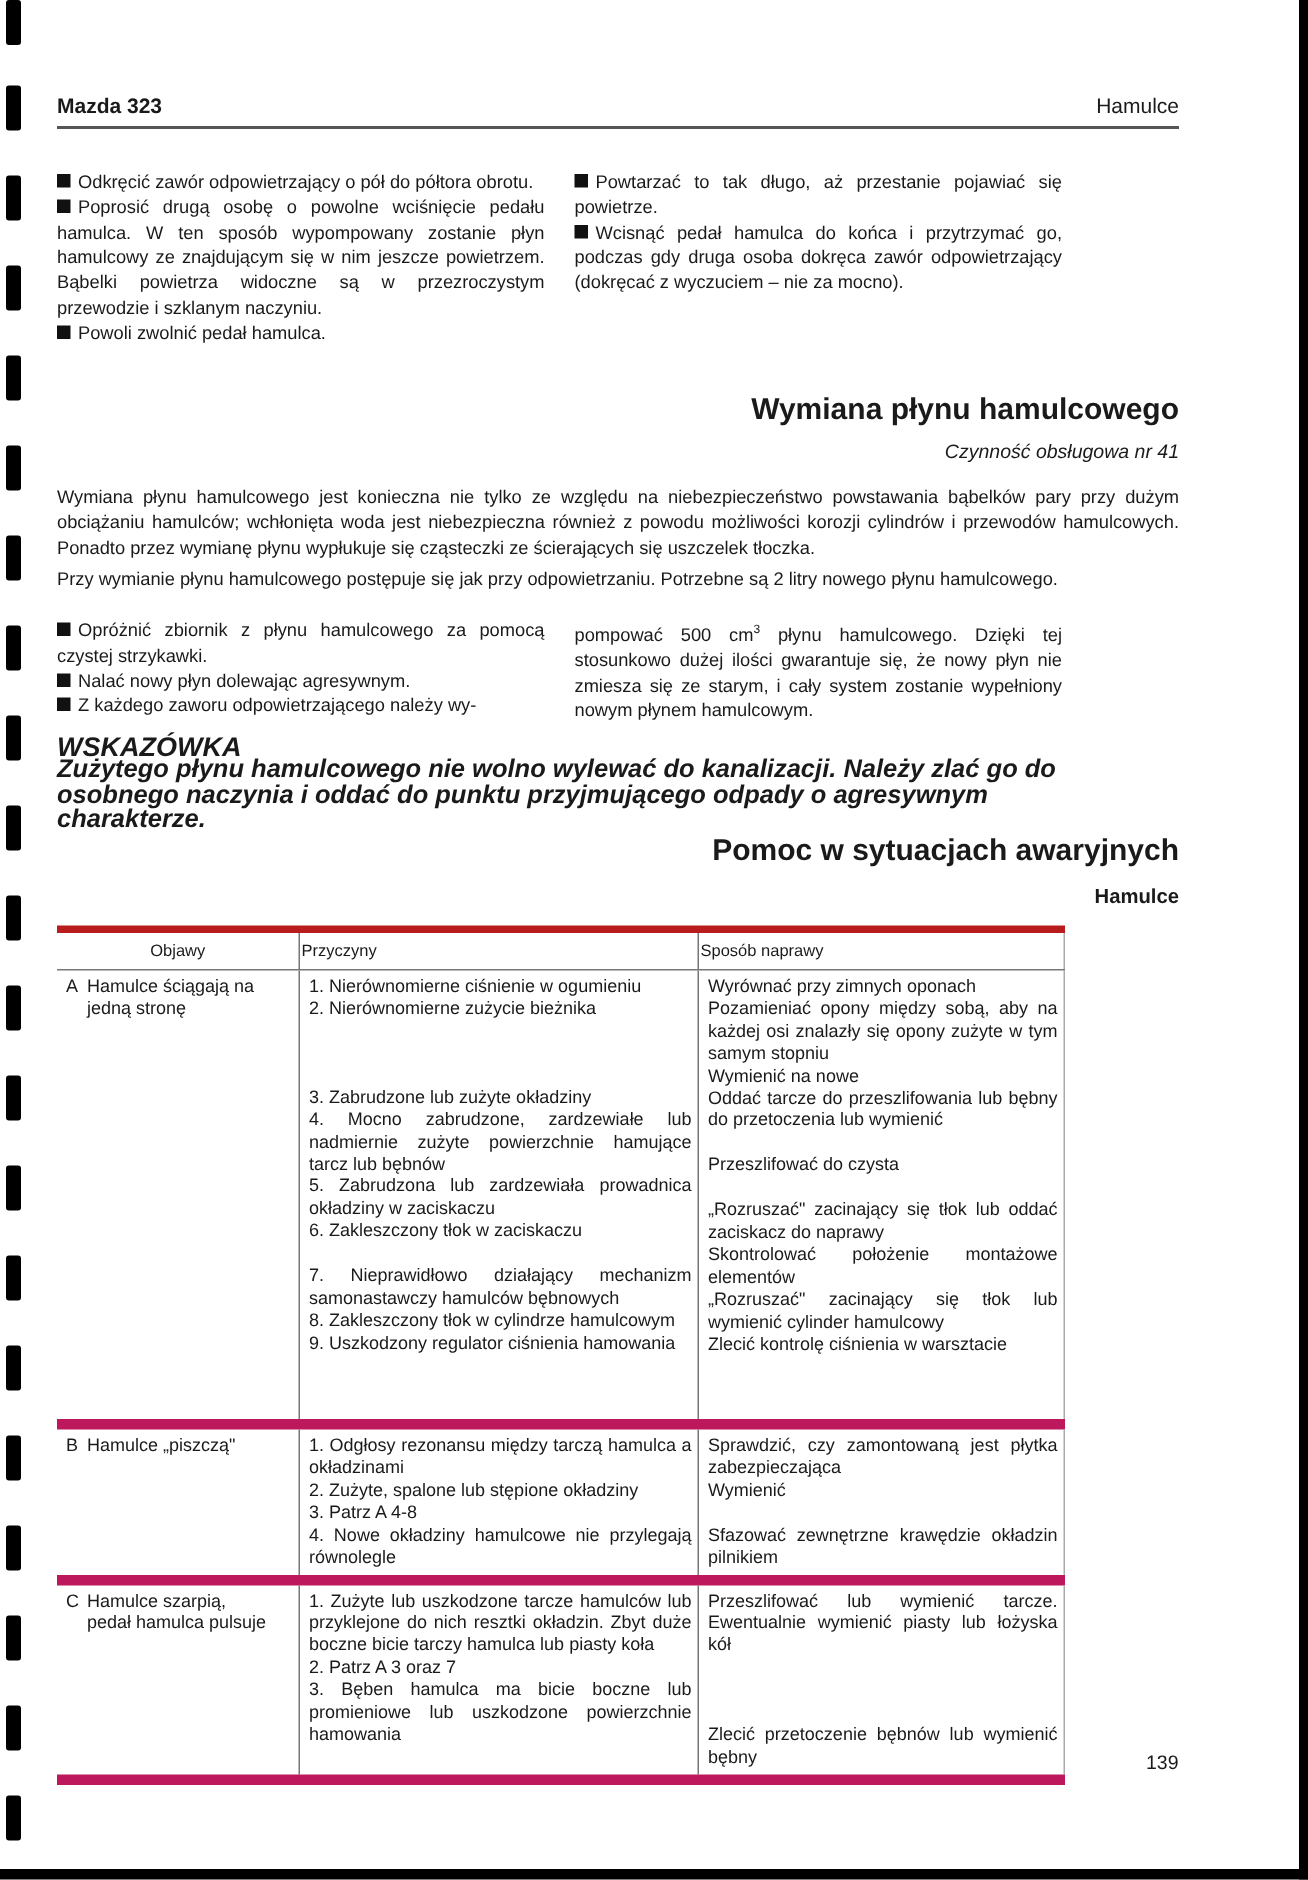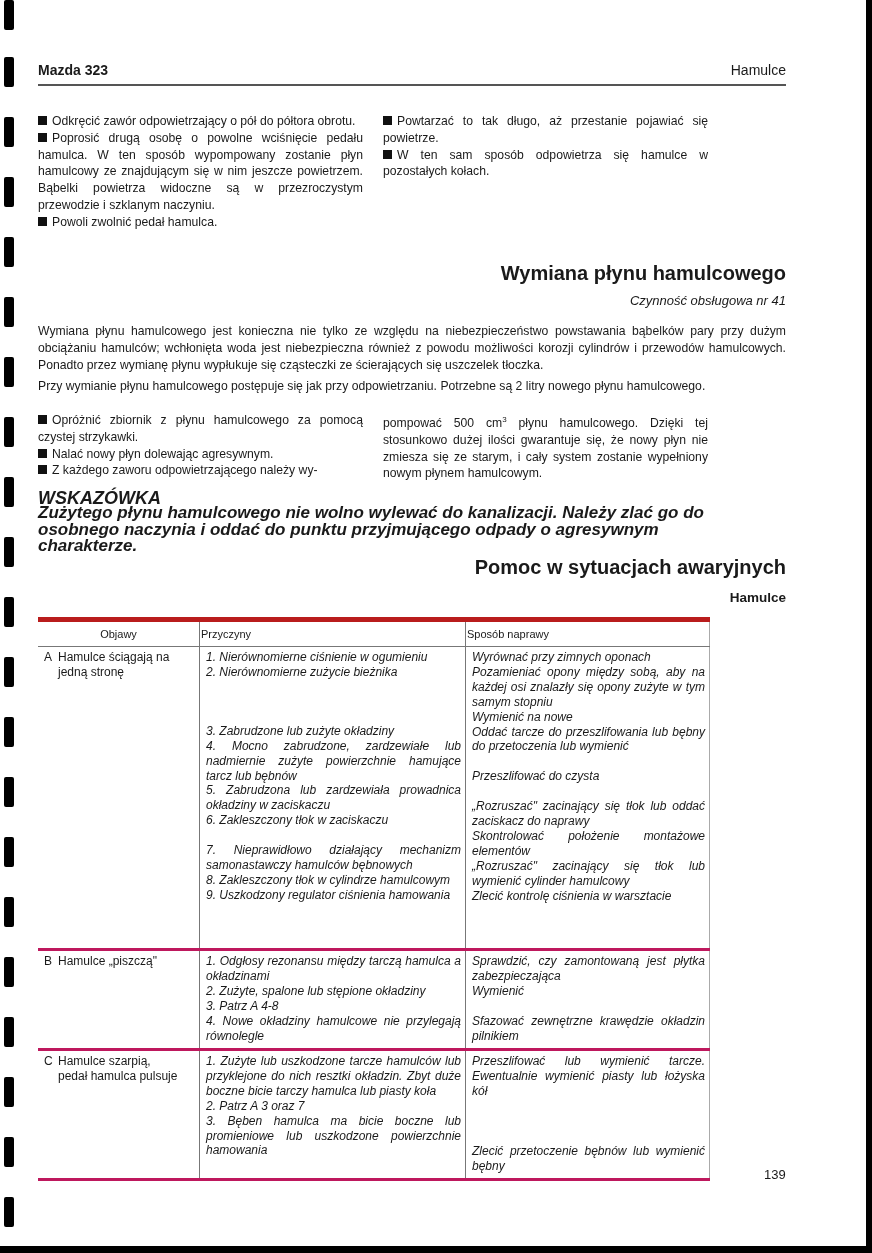--- a/index.html
+++ b/index.html
@@ -26,27 +26,27 @@
   .para { position:absolute; left:38px; width:748px; font-size:12.2px; line-height:16.8px; text-align:justify; }
 
   .tip-title { position:absolute; left:38px; top:488px; font-style:italic; font-weight:bold; font-size:18px; }
   .tip-text { position:absolute; left:38px; top:505px; width:680px; font-style:italic; font-weight:bold; font-size:17px; line-height:16.5px; }
 
   .h2 { position:absolute; right:86px; top:556px; font-weight:bold; font-size:20px; }
   .h3 { position:absolute; right:86px; top:590px; font-weight:bold; font-size:13.5px; }
 
   table.faults { position:absolute; left:38px; top:617px; width:672px; border-collapse:collapse; font-size:12px; line-height:14.9px; }
   table.faults th { font-weight:normal; font-size:11px; height:22px; border-top:5px solid #b91c1c; border-bottom:1px solid #777; }
-  table.faults td { vertical-align:top; padding:3px 4px 4px 6px; border-bottom:3px solid #be185d; }
+  table.faults td { vertical-align:top; padding:3px 4px 4px 6px; border-bottom:7px solid #be185d; }
   table.faults .c1 { width:151px; }
   table.faults .c2 { width:255px; border-left:1px solid #777; text-align:justify; }
   table.faults .c3 { border-left:1px solid #777; border-right:1px solid #aaa; text-align:justify; }
   .sym-letter { display:inline-block; width:14px; }
   .sym-text { display:inline-block; vertical-align:top; width:120px; }
-  .line { display:block;font-style:italic; }
+  .line { display:block; }
 
   .pageno { position:absolute; left:764px; top:1167px; font-size:13px; }
 </style>
 </head>
 <body>
 
 <div class="edge-right"></div>
 <div class="edge-bottom"></div>
 <div class="hole" style="top:0"></div>
 <div class="hole" style="top:57px"></div>
@@ -75,21 +75,21 @@
   <span class="right">Hamulce</span>
 </div>
 
 <div class="col" style="left:38px; top:113px; width:325px;">
   <p><span class="bullet"></span><span>Odkręcić zawór odpowietrzający o pół do półtora obrotu.</span></p>
   <p><span class="bullet"></span><span>Poprosić drugą osobę o powolne wciśnięcie pedału hamulca. W ten sposób wypompowany zostanie płyn hamulcowy ze znajdującym się w nim jeszcze powietrzem. Bąbelki powietrza widoczne są w przezroczystym przewodzie i szklanym naczyniu.</span></p>
   <p><span class="bullet"></span><span>Powoli zwolnić pedał hamulca.</span></p>
 </div>
 <div class="col" style="left:383px; top:113px; width:325px;">
   <p><span class="bullet"></span><span>Powtarzać to tak długo, aż przestanie pojawiać się powietrze.</span></p>
-  <p><span class="bullet"></span><span>W ten sam sposób odpowietrza się hamulce w pozostałych kołach.</span></p>
+  <p><span class="bullet"></span><span>Wcisnąć pedał hamulca do końca i przytrzymać go, podczas gdy druga osoba dokręca zawór odpowietrzający (dokręcać z wyczuciem – nie za mocno).</span></p>
 </div>
 
 <div class="h1" style="top:262px;text-align:center;">Wymiana płynu hamulcowego</div>
 <div class="sub" style="top:293px;">Czynność obsługowa nr 41</div>
 <div class="para" style="top:323px;">Wymiana płynu hamulcowego jest konieczna nie tylko ze względu na niebezpieczeństwo powstawania bąbelków pary przy dużym obciążaniu hamulców; wchłonięta woda jest niebezpieczna również z powodu możliwości korozji cylindrów i przewodów hamulcowych. Ponadto przez wymianę płynu wypłukuje się cząsteczki ze ścierających się uszczelek tłoczka.</div>
 <div class="para" style="top:378px;">Przy wymianie płynu hamulcowego postępuje się jak przy odpowietrzaniu. Potrzebne są 2 litry nowego płynu hamulcowego.</div>
 
 <div class="col" style="left:38px; top:412px; width:325px;">
   <p><span class="bullet"></span><span>Opróżnić zbiornik z płynu hamulcowego za pomocą czystej strzykawki.</span></p>
   <p><span class="bullet"></span><span>Nalać nowy płyn dolewając agresywnym.</span></p>

